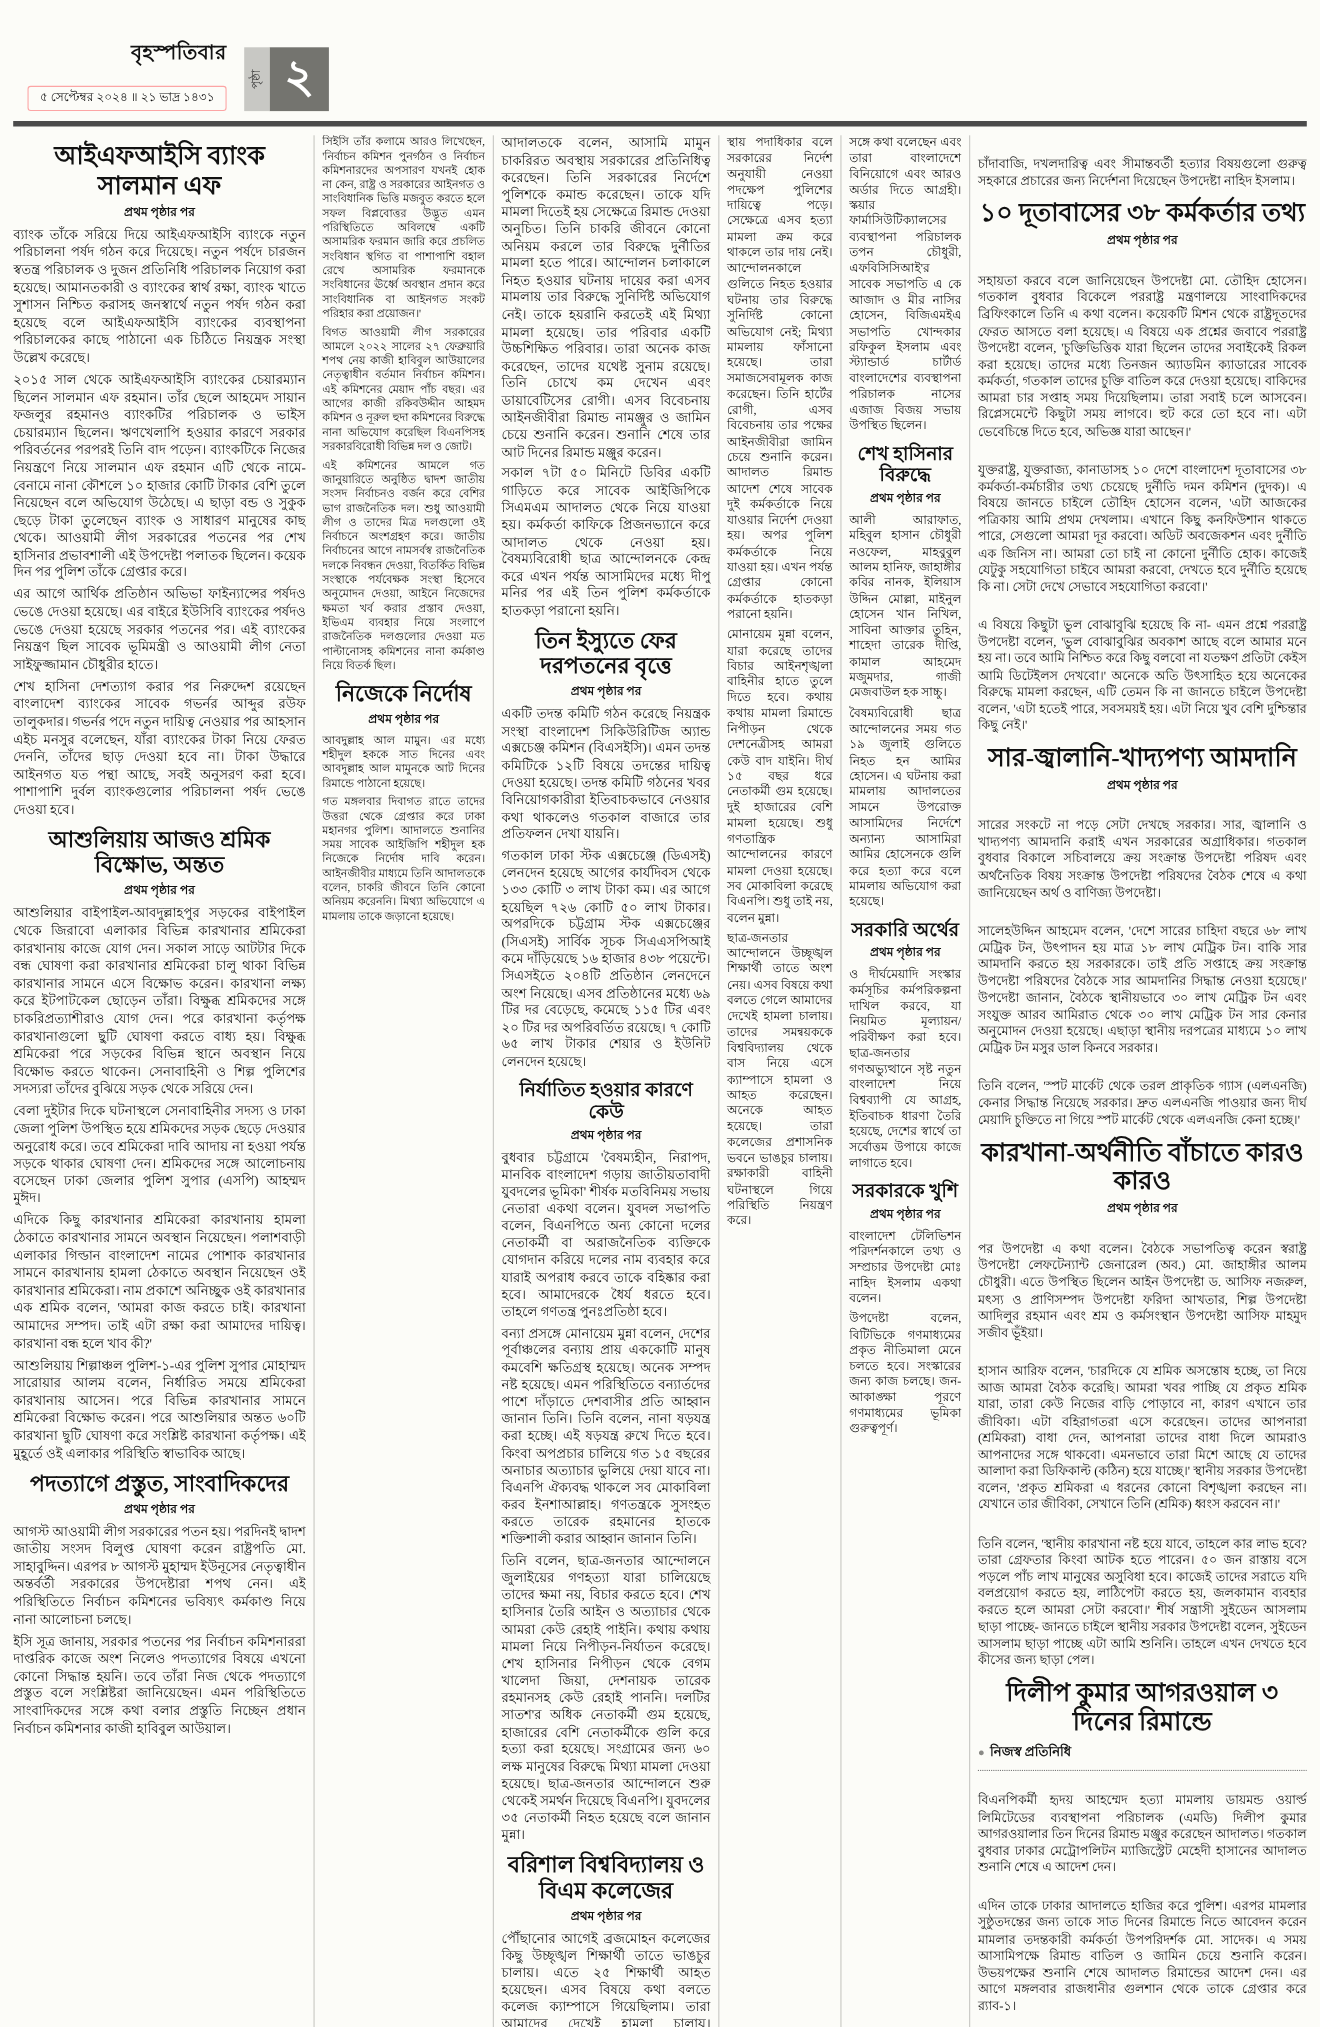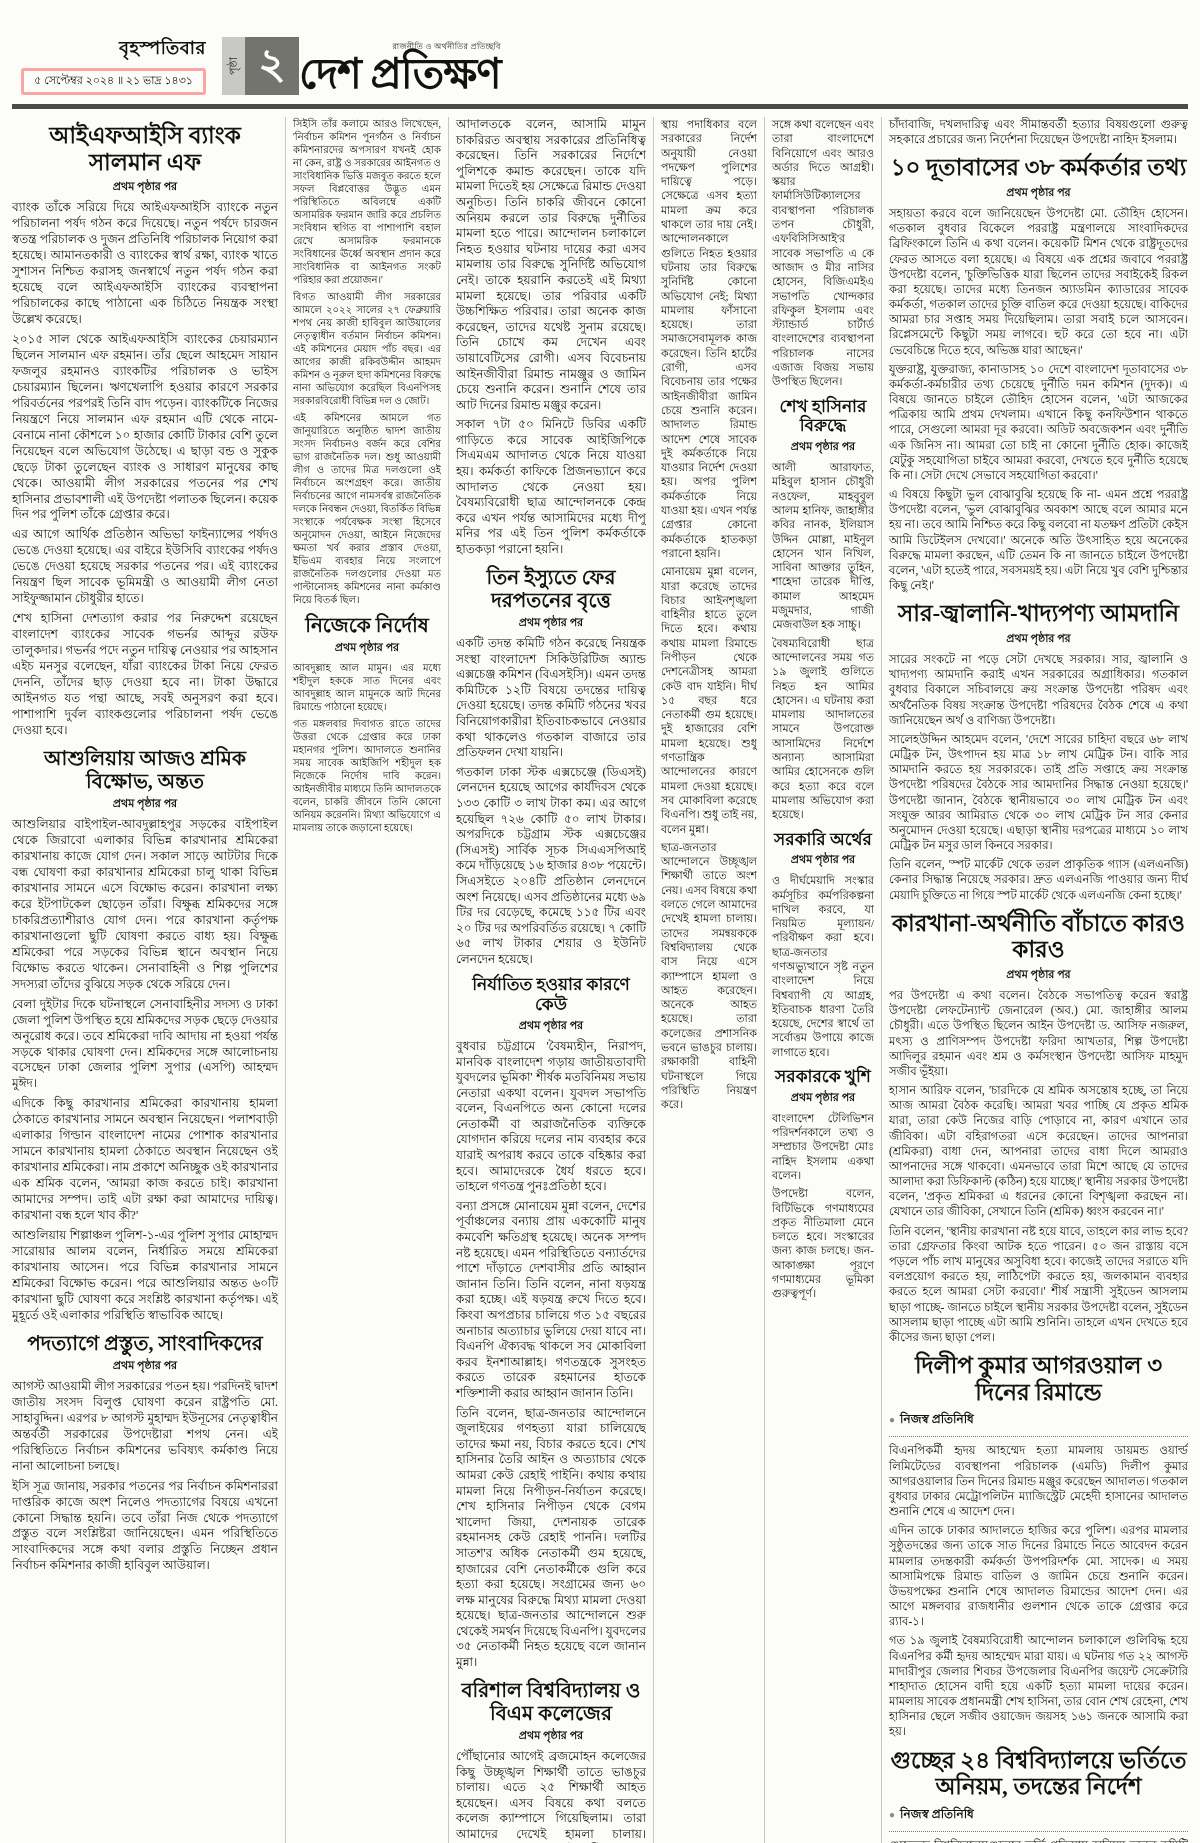--- a/index.html
+++ b/index.html
@@ -2,21 +2,21 @@
 <html lang="bn"><head>
 <meta charset="utf-8">
 <style>
   html,body{margin:0;padding:0;background:#d9d9d5;}
   .page{position:relative;width:1200px;height:1843px;margin:0 auto;background:#fcfcf8;color:#121212;
         font-family:"Liberation Serif","DejaVu Serif",serif;box-sizing:border-box;overflow:hidden;}
   
   .masthead{display:flex;align-items:flex-end;padding:34px 16px 4px 16px;}
   .date-block{text-align:right;min-width:190px;}
   .day{font-size:18px;font-weight:bold;letter-spacing:.5px;}
-  .date-pill{display:inline-block;border:3px solid #fca5a5;border-radius:3px;padding:1px 10px;font-size:11px;margin-top:3px;}
+  .date-pill{display:inline-block;border:1px solid #fca5a5;border-radius:3px;padding:1px 10px;font-size:11px;margin-top:13px;}
   .page-badge{display:flex;align-items:stretch;margin-left:16px;height:58px;}
   .page-label{background:#c8c8c4;color:#333;writing-mode:vertical-rl;transform:rotate(180deg);
               font-size:11px;display:flex;align-items:center;justify-content:center;padding:0 2px;}
   .page-num{background:#74746f;color:#fff;font-size:42px;font-weight:bold;width:54px;
             display:flex;align-items:center;justify-content:center;}
   .section-title{font-size:31px;font-weight:bold;margin-left:14px;flex:1;white-space:nowrap;}
   .logo-block{text-align:right;line-height:1;}
   .logo-tagline{font-size:8px;color:#222;letter-spacing:.4px;margin-bottom:2px;}
   .logo{font-size:42px;font-weight:900;letter-spacing:-1px;}
   .head-rule{height:5px;background:#4b4b4b;margin:5px 12px 0 12px;}
@@ -37,39 +37,35 @@
   .hl-md{font-size:17px;}
   .cont{font-size:11px;font-weight:bold;text-align:center;margin:0 0 3px 0;}
   .byline{font-size:12px;font-weight:bold;border-bottom:1px dotted #777;padding:2px 0 6px 0;margin:2px 0 6px 0;}
   .byline .dot{color:#8a8a86;font-size:10px;margin-right:5px;}
   p.bp{margin:0 0 4px 0;text-align:justify;text-justify:inter-word;}
   .col-a p.bp{font-size:12px;line-height:1.33;}
   .col-b p.bp{font-size:10px;line-height:1.3;}
   .col-c p.bp{font-size:12px;line-height:1.3;}
   .col-d p.bp{font-size:11px;line-height:1.3;}
   .col-e p.bp{font-size:11px;line-height:1.3;}
-  .col-f p.bp{font-size:11.5px;line-height:1.32;}
+  .col-f p.bp{font-size:11.5px;line-height:1.32;margin-top:20px;}
 </style>
 </head>
 <body>
 
 <div class="page">
 
   <div class="masthead">
     <div class="date-block">
       <div class="day">বৃহস্পতিবার</div>
       <div class="date-pill">৫ সেপ্টেম্বর ২০২৪ ॥ ২১ ভাদ্র ১৪৩১</div>
     </div>
     <div class="page-badge">
       <div class="page-label">পৃষ্ঠা</div>
       <div class="page-num">২</div>
-    </div>
-    <div class="logo-block">
-      <div class="logo-tagline">রাজনীতি ও অর্থনীতির প্রতিচ্ছবি</div>
-      <div class="logo">দেশ প্রতিক্ষণ</div>
     </div>
   </div>
   <div class="head-rule"></div>
 
   <div class="page-body">
 
     <div class="col col-a">
       <div class="art">
         <h2 class="hl hl-xl">আইএফআইসি ব্যাংক সালমান এফ</h2>
         <div class="cont">প্রথম পৃষ্ঠার পর</div>

